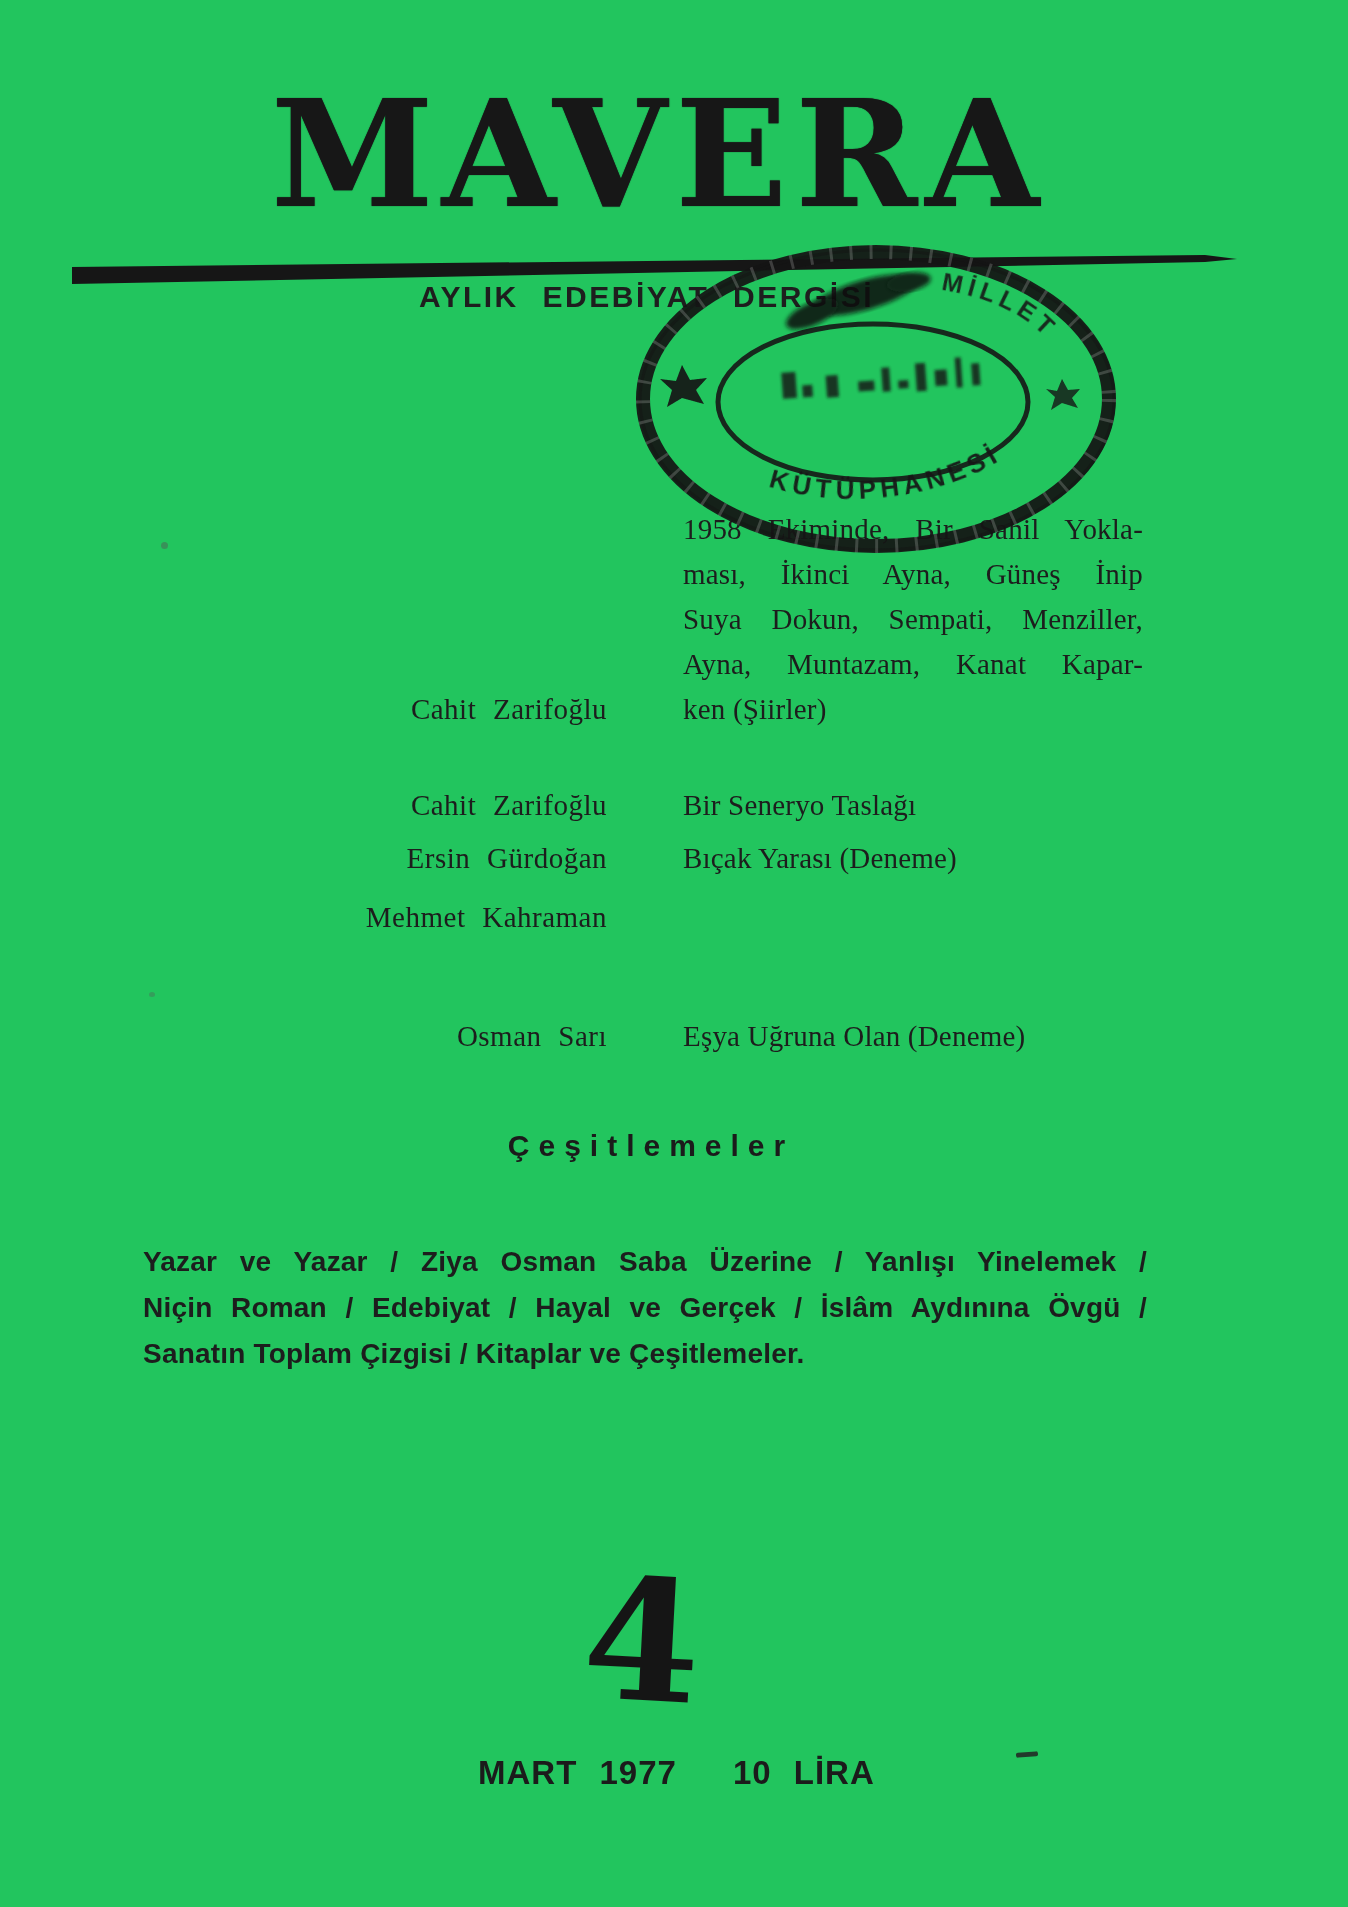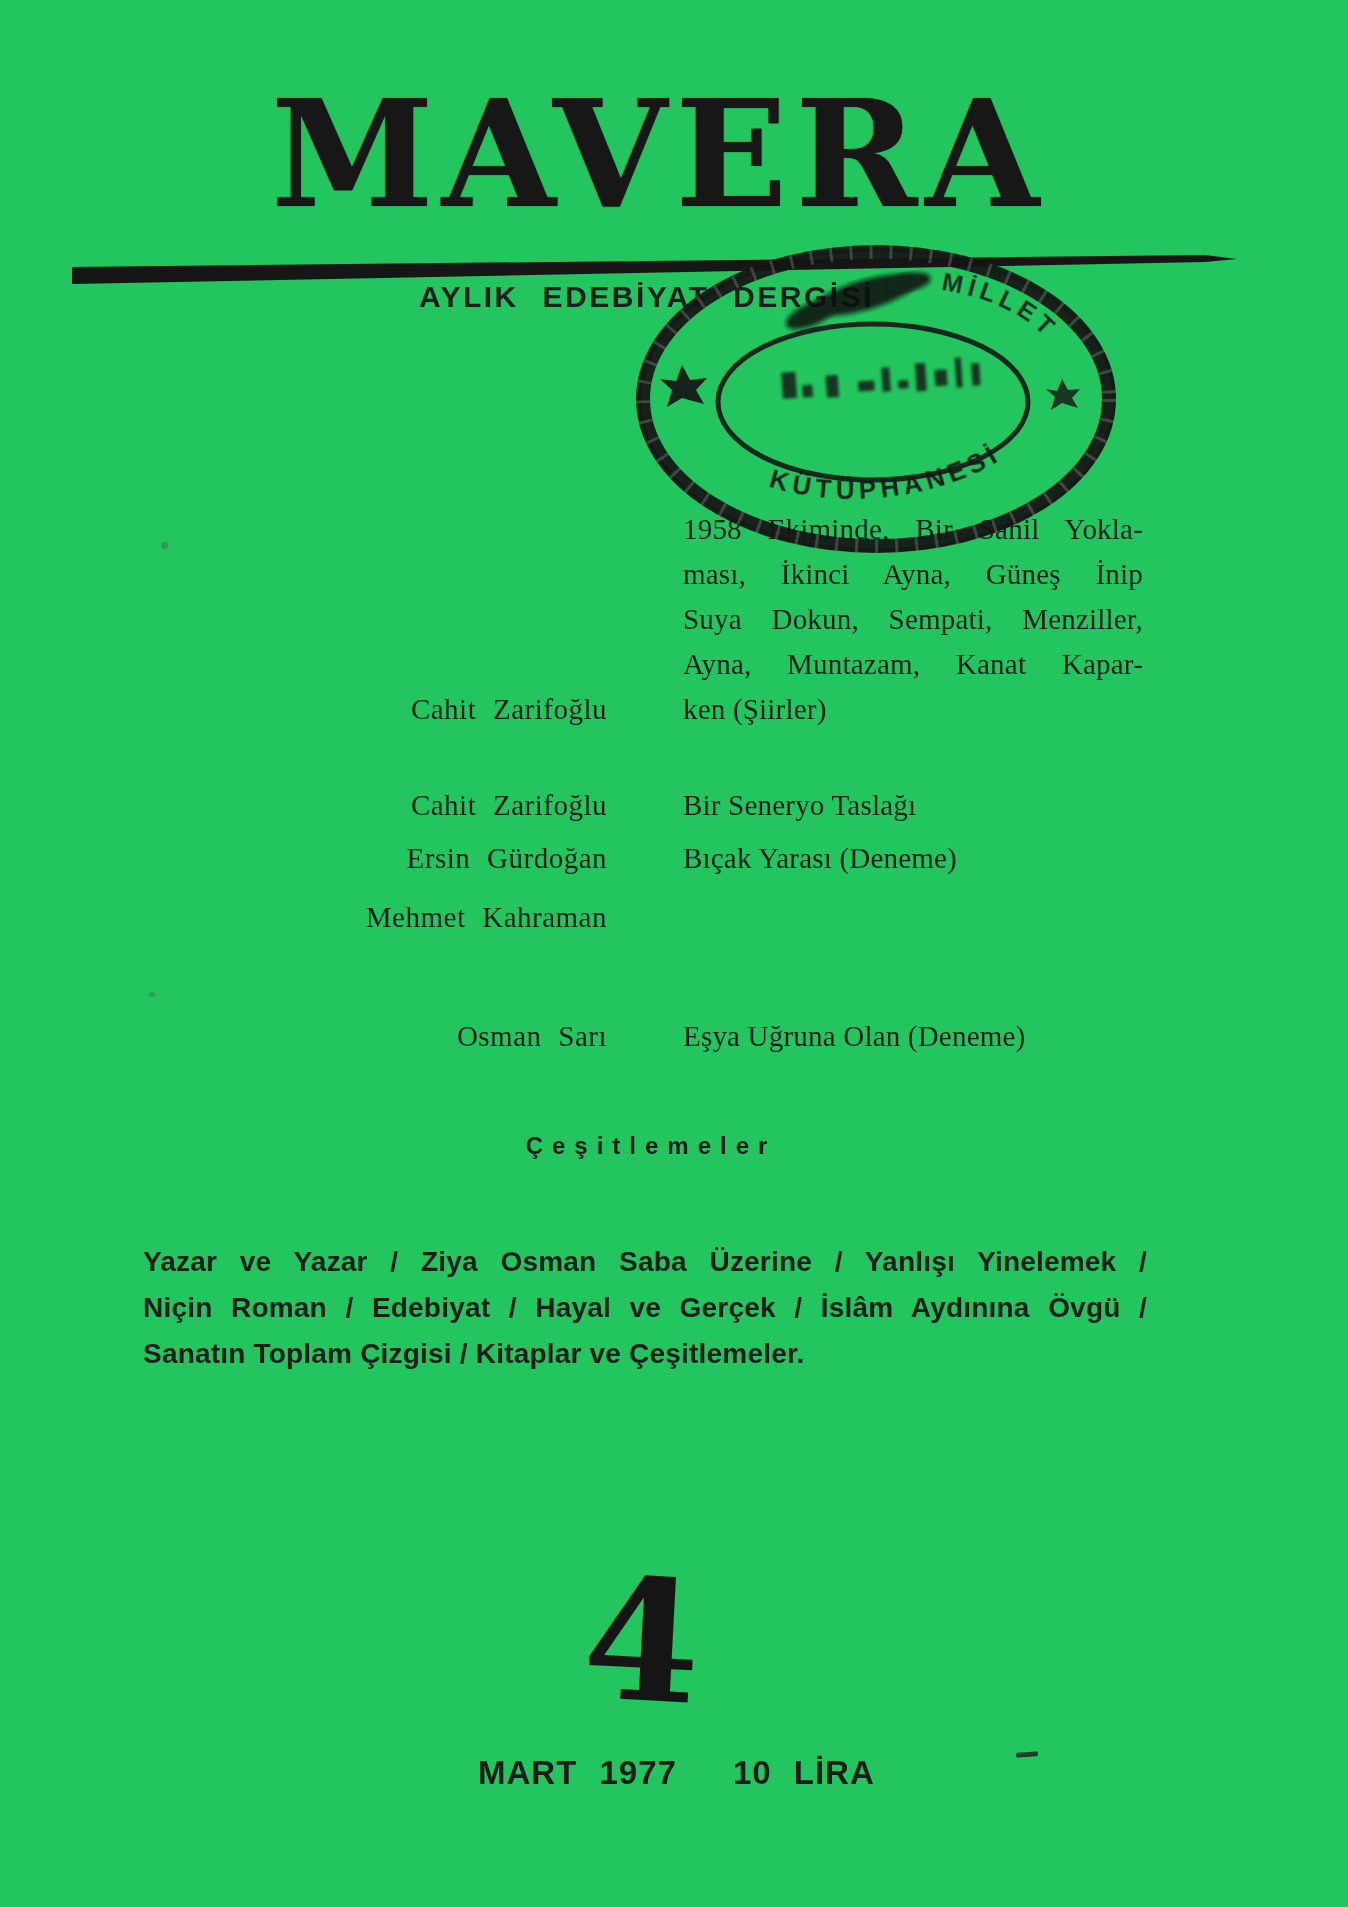--- a/index.html
+++ b/index.html
@@ -47,21 +47,21 @@
     width:460px;margin-left:76px;
     letter-spacing:.2px;color:#1d1d1d;
   }
   .wl{display:block;}
   .wl.j{text-align:justify;text-align-last:justify;}
   .wl.gap{margin-top:11px;}
   
   .section-heading{
     position:absolute;left:0;top:1130px;width:1302px;
     text-align:center;
-    font-size:24px;line-height:32px;font-weight:bold;
+    font-size:30px;line-height:32px;font-weight:bold;
     letter-spacing:9px;color:#1b1b1b;
   }
   .variations{
     position:absolute;left:143px;top:1239px;width:1004px;
     font-size:28px;line-height:46px;font-weight:bold;
     letter-spacing:.2px;color:#1d1d1d;
   }
   .vline{display:block;}
   .vline.j{text-align:justify;text-align-last:justify;}
   

